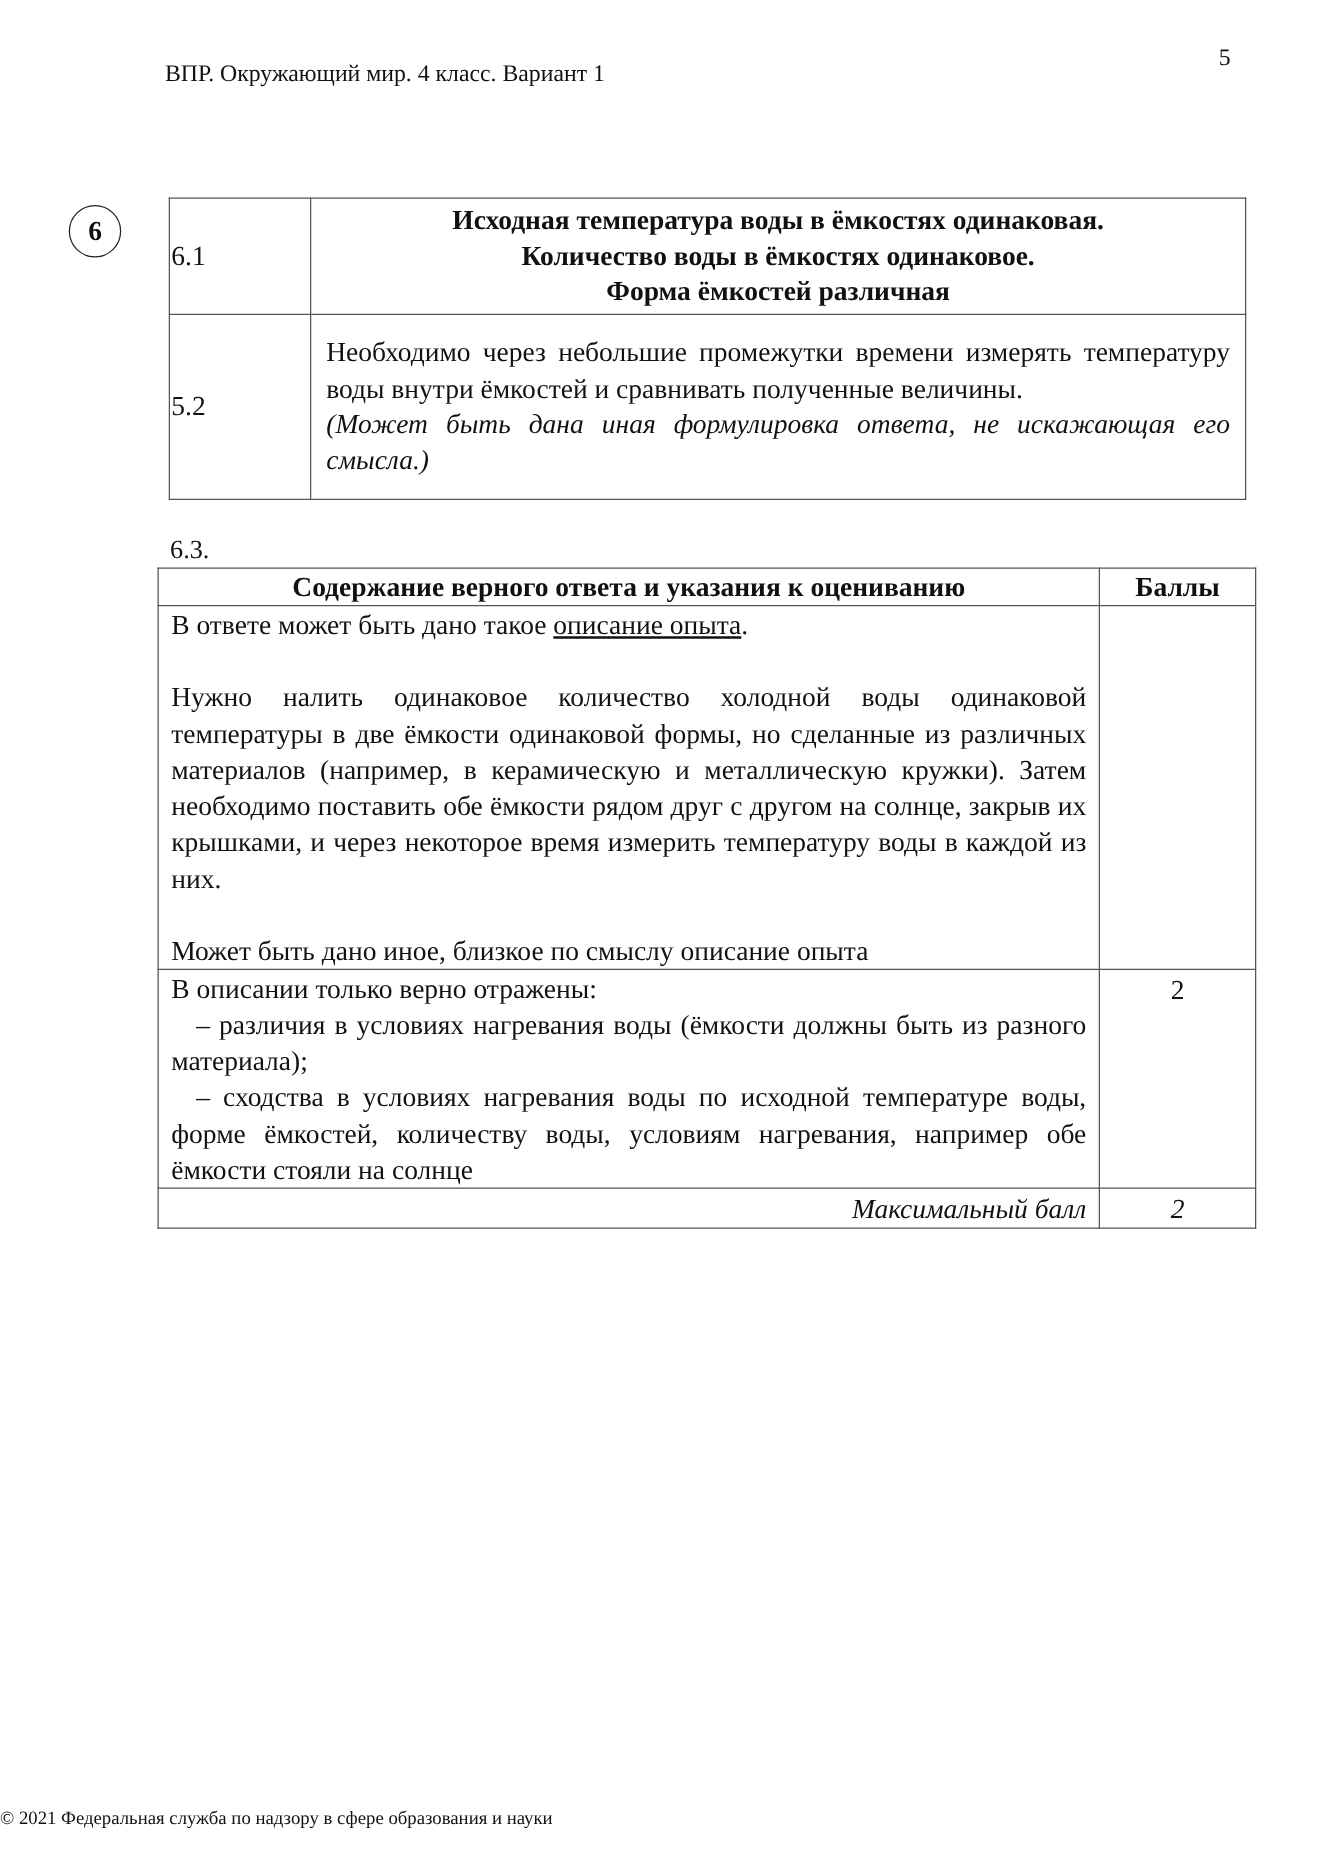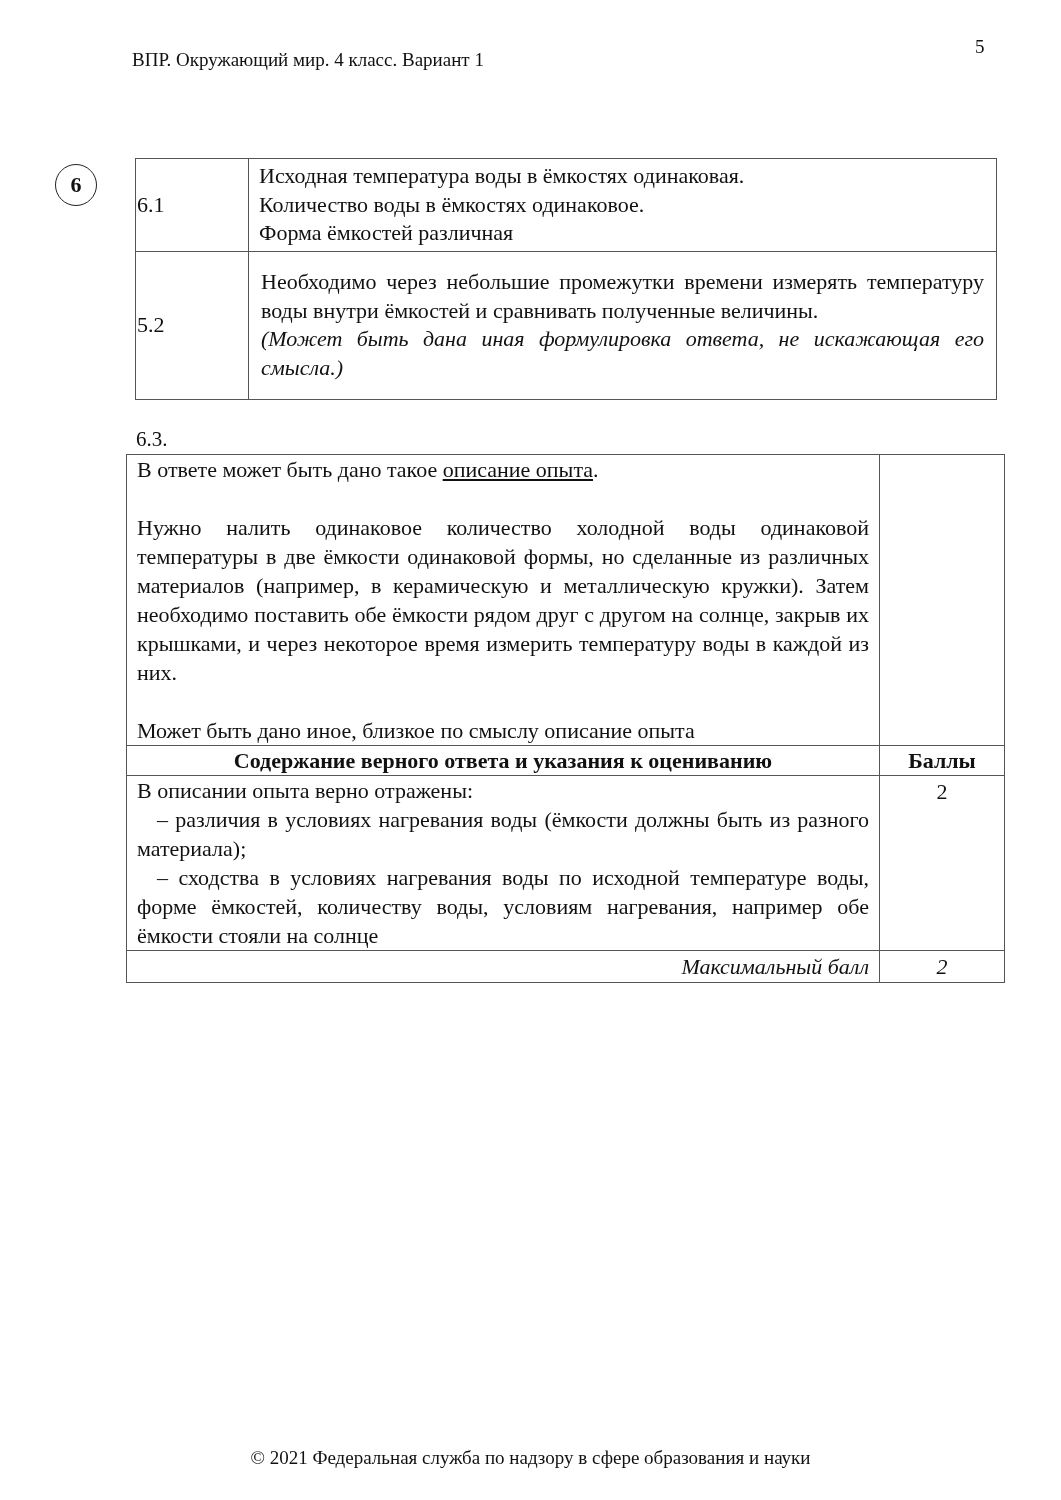--- a/index.html
+++ b/index.html
@@ -12,34 +12,34 @@
     .task-circle {
       position: absolute; left: 55px; top: 164px; width: 42px; height: 42px;
       border: 1.5px solid #222; border-radius: 50%;
       display: flex; align-items: center; justify-content: center;
       font-weight: bold; font-size: 22px; box-sizing: border-box;
     }
     table { border-collapse: collapse; }
     .t1 { position: absolute; left: 135px; top: 158px; width: 862px; font-size: 22px; line-height: 28.5px; }
     .t1 td { border: 1.5px solid #555; vertical-align: middle; }
     .t1 .num { width: 110px; text-align: left; }
-    .t1 .center { padding: 3px 10px; }
+    .t1 .center { text-align: center; padding: 3px 10px; font-weight: bold; }
     .t1 .just { text-align: justify; text-align-last: left; padding: 3px 12px; margin-top: 20px; }
     .italic { font-style: italic; }
     .label63 { position: absolute; left: 136px; top: 427px; font-size: 21px; }
     .t2 { position: absolute; left: 126px; top: 454px; width: 879px; font-size: 22px; line-height: 29px; }
     .t2 td, .t2 th { border: 1.5px solid #555; }
     .t2 th { font-weight: bold; padding: 0 8px; height: 29px; }
     .t2 .content { text-align: justify; padding: 0 10px; vertical-align: top; }
     .t2 .score { width: 108px; text-align: center; vertical-align: top; }
     .t2 .max { text-align: right; font-style: italic; padding: 0 10px; margin-left: 12px; }
     .u { text-decoration: underline; }
     .gap { height: 29px; }
     .line-left { text-align-last: left; }
-    .footer { position: absolute; left: 0; width: 1061px; top: 1447px; text-align: center; font-size: 19px; }
+    .footer { position: absolute; left: 0; width: 1061px; top: 1447px; font-size: 15px; }
   </style>
 </head>
 <body>
 
 <div class="header-title">ВПР. Окружающий мир. 4 класс. Вариант 1</div>
 <div class="page-number">5</div>
 
 <div class="task-circle">
   <span>6</span>
 </div>
@@ -62,36 +62,36 @@
     </td>
   </tr>
 </tbody>
   </table>
 
 <div class="label63">6.3.</div>
 
 <table class="t2">
   <tbody>
       <tr>
+    <th>Содержание верного ответа и указания к оцениванию</th>
+    <th class="score" style="vertical-align:middle;">Баллы</th>
+  </tr>
+  <tr>
     <td class="content">
       <div class="line-left"><span>В ответе может быть дано такое </span><span class="u">описание опыта</span><span>.</span></div>
       <div class="gap"></div>
       <div>Нужно налить одинаковое количество холодной воды одинаковой температуры в две ёмкости одинаковой формы, но сделанные из различных материалов (например, в керамическую и металлическую кружки). Затем необходимо поставить обе ёмкости рядом друг с другом на солнце, закрыв их крышками, и через некоторое время измерить температуру воды в каждой из них.</div>
       <div class="gap"></div>
       <div class="line-left">Может быть дано иное, близкое по смыслу описание опыта</div>
     </td>
     <td class="score"></td>
   </tr>
   <tr>
-    <th>Содержание верного ответа и указания к оцениванию</th>
-    <th class="score" style="vertical-align:middle;">Баллы</th>
-  </tr>
-  <tr>
     <td class="content">
-      <div>В описании опыта верно отражены:</div>
+      <div>В описании только верно отражены:</div>
       <div class="indent-wrap"><span style="padding-left:20px;">– различия в условиях нагревания воды (ёмкости должны быть из разного материала);</span></div>
       <div><span style="padding-left:20px;">– сходства в условиях нагревания воды по исходной температуре воды, форме ёмкостей, количеству воды, условиям нагревания, например обе ёмкости стояли на солнце</span></div>
     </td>
     <td class="score">2</td>
   </tr>
   <tr>
     <td class="max">Максимальный балл</td>
     <td class="score" style="font-style:italic;">2</td>
   </tr>
 </tbody>

